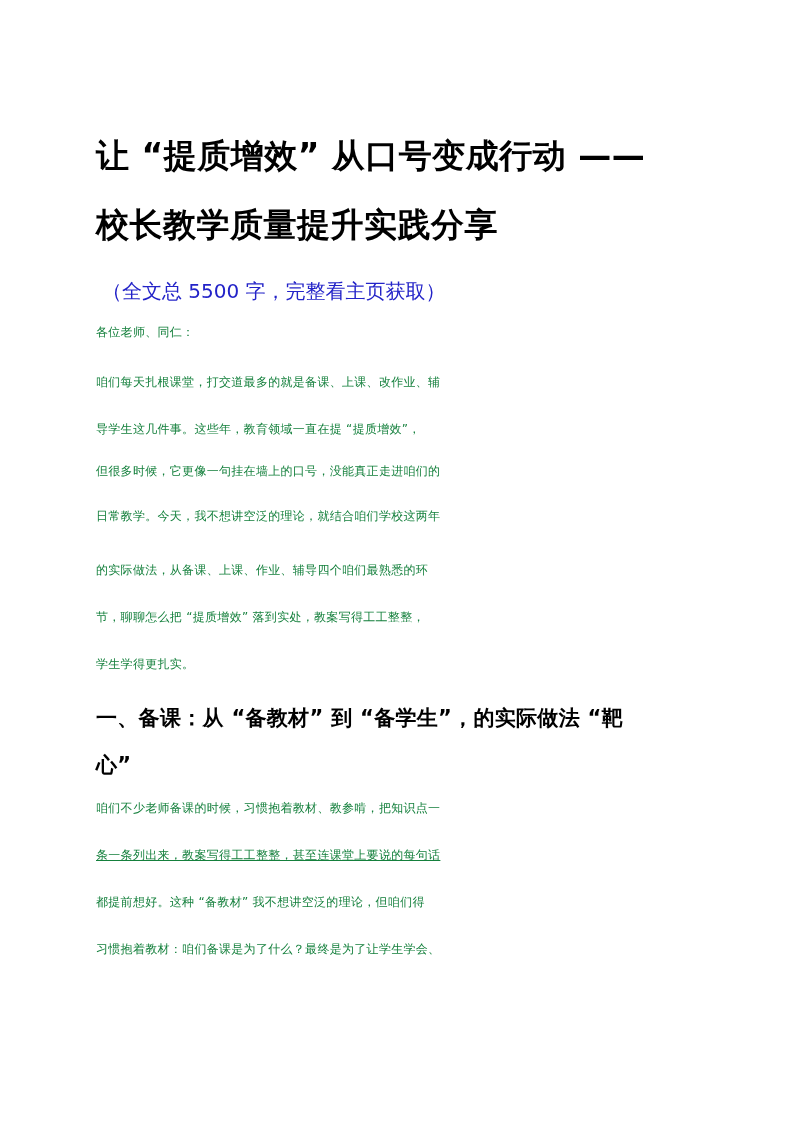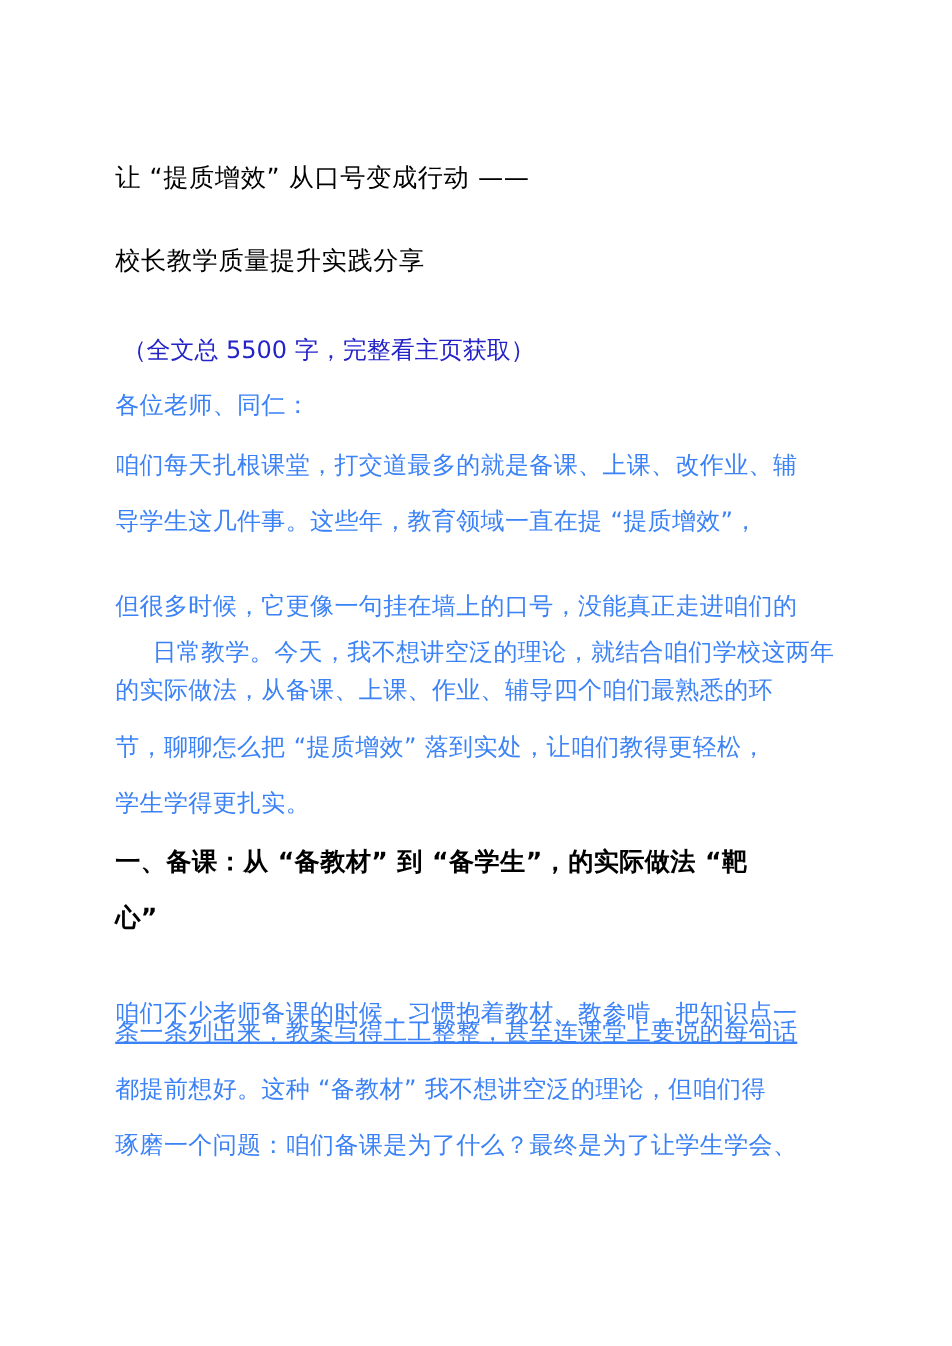--- a/index.html
+++ b/index.html
@@ -1,43 +1,43 @@
 <!DOCTYPE html>
 <html><head>
 <meta charset="utf-8">
 <style>
   html, body { margin: 0; padding: 0; background: #ffffff; }
   body { width: 793px; height: 1122px; position: relative; overflow: hidden;
          font-family: "DejaVu Sans", "Liberation Sans", sans-serif; color: #111; }
   .page { position: absolute; left: 96px; top: 0; width: 610px; }
   .title-line { position: absolute; left: 0; white-space: nowrap;
-                font-size: 21px; font-weight: normal; letter-spacing: 0.5px; color: #000; }
+                font-size: 33px; font-weight: bold; letter-spacing: 0.5px; color: #000; }
   .note { position: absolute; left: 6px; top: 278px; font-size: 20px; color: #2323c8; white-space: nowrap; }
-  .line { position: absolute; left: 0; white-space: nowrap; font-size: 20px; color: #3b82f6; letter-spacing: 0.3px; }
+  .line { position: absolute; left: 0; white-space: nowrap; font-size: 12px; color: #15803d; letter-spacing: 0.3px; }
   .h-line { position: absolute; left: 0; white-space: nowrap; font-size: 21px; font-weight: bold; color: #000; letter-spacing: 0.3px; }
 </style>
 </head>
 <body>
 
 <div class="page">
   <div class="title-line" style="top:134px;">让 “提质增效” 从口号变成行动 ——</div>
   <div class="title-line" style="top:203px;">校长教学质量提升实践分享</div>
 
   <div class="note">（全文总 5500 字，完整看主页获取）</div>
 
   <div class="line" style="top:324px;">各位老师、同仁：</div>
 
   <div class="line" style="top:374px;">咱们每天扎根课堂，打交道最多的就是备课、上课、改作业、辅</div>
   <div class="line" style="top:421px;">导学生这几件事。这些年，教育领域一直在提 “提质增效”，</div>
-  <div class="line" style="top:492px;">但很多时候，它更像一句挂在墙上的口号，没能真正走进咱们的</div>
-  <div class="line" style="top:530px;margin-left:31px;">日常教学。今天，我不想讲空泛的理论，就结合咱们学校这两年</div>
+  <div class="line" style="top:463px;">但很多时候，它更像一句挂在墙上的口号，没能真正走进咱们的</div>
+  <div class="line" style="top:508px;">日常教学。今天，我不想讲空泛的理论，就结合咱们学校这两年</div>
   <div class="line" style="top:562px;">的实际做法，从备课、上课、作业、辅导四个咱们最熟悉的环</div>
-  <div class="line" style="top:609px;">节，聊聊怎么把 “提质增效” 落到实处，让咱们教得更轻松，</div>
+  <div class="line" style="top:609px;">节，聊聊怎么把 “提质增效” 落到实处，教案写得工工整整，</div>
   <div class="line" style="top:656px;">学生学得更扎实。</div>
 
   <div class="h-line" style="top:704px;">一、备课：从 “备教材” 到 “备学生”，的实际做法 “靶</div>
   <div class="h-line" style="top:751px;">心”</div>
 
-  <div class="line" style="top:800px;margin-top:31px;">咱们不少老师备课的时候，习惯抱着教材、教参啃，把知识点一</div>
+  <div class="line" style="top:800px;">咱们不少老师备课的时候，习惯抱着教材、教参啃，把知识点一</div>
   <div class="line" style="top:847px;text-decoration:underline;">条一条列出来，教案写得工工整整，甚至连课堂上要说的每句话</div>
   <div class="line" style="top:894px;">都提前想好。这种 “备教材” 我不想讲空泛的理论，但咱们得</div>
-  <div class="line" style="top:941px;">琢磨一个问题：咱们备课是为了什么？最终是为了让学生学会、</div>
+  <div class="line" style="top:941px;">习惯抱着教材：咱们备课是为了什么？最终是为了让学生学会、</div>
 </div>
 
 </body></html>

